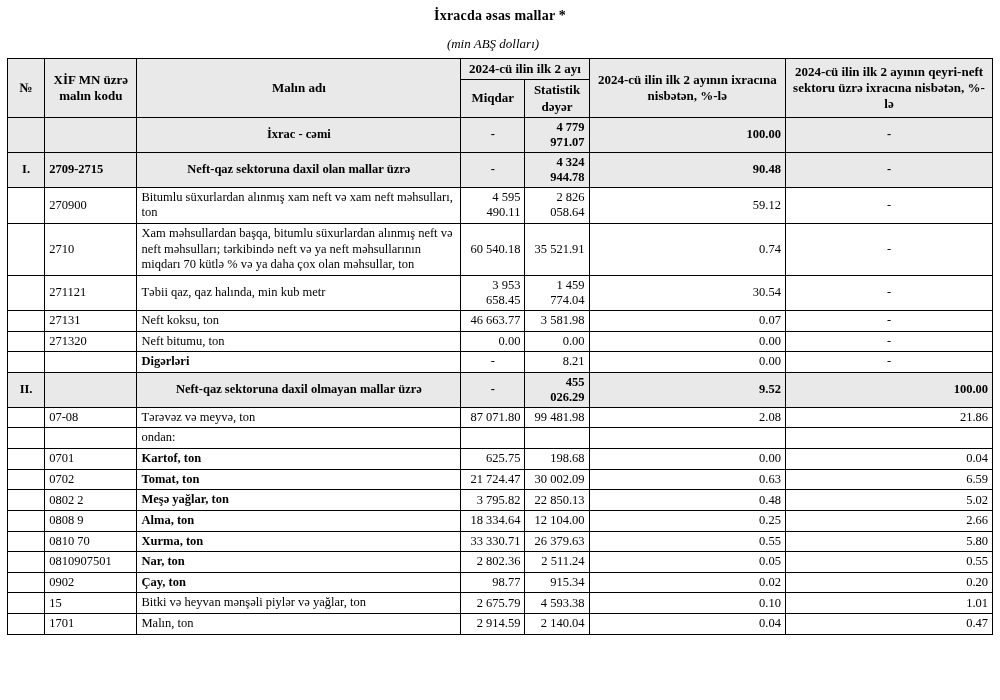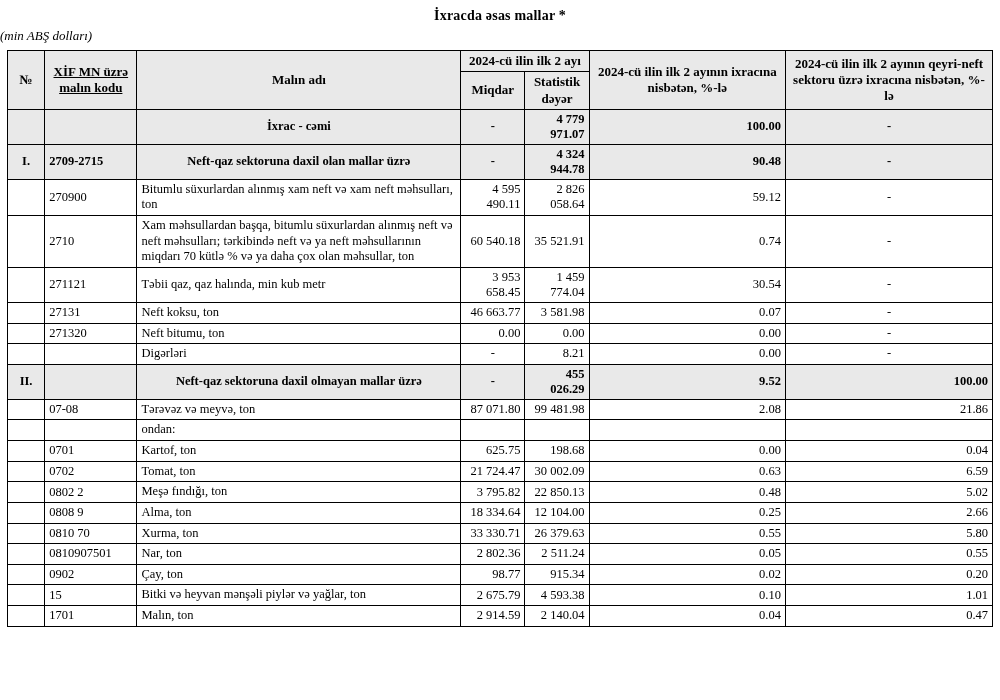--- a/index.html
+++ b/index.html
@@ -16,24 +16,24 @@
     overflow: hidden;
   }
   .page-title {
     text-align: center;
     font-size: 14px;
     font-weight: bold;
     margin: 8px 0 0 0;
     letter-spacing: 0.2px;
   }
   .units {
-    text-align: left;
+    text-align: center;
     font-size: 13px;
     font-style: italic;
-    margin: 4px 14px 6px 0;
+    margin: 12px 14px 6px 0;
   }
   table.main {
     border-collapse: collapse;
     table-layout: fixed;
     width: 986px;
     margin: 0 auto;
     font-size: 12.5px;
   }
   table.main th, table.main td {
     border: 1px solid #000000;
@@ -41,21 +41,21 @@
     vertical-align: middle;
   }
   thead th {
     background: #e9e9e9;
     text-align: center;
     font-weight: bold;
     font-size: 13px;
     line-height: 1.25;
   }
   th.h-num { width: 26px; }
-  th.h-code { width: 78px; text-decoration: underline; }
+  th.h-code { width: 78px; }
   th.h-name { width: 296px; }
   th.h-qty { width: 112px; }
   th.h-val { width: 112px; }
   th.h-pct1 { width: 176px; margin-top: 8px; }
   th.h-pct2 { width: 186px; }
 
   td.c-num { text-align: center; font-weight: bold; }
   td.c-code { text-align: left; padding-left: 5px; }
   td.c-name { text-align: left; padding-left: 6px; line-height: 1.25; margin-top: 10px; }
   td.c-qty, td.c-val, td.c-p1, td.c-p2 { text-align: right; padding-right: 6px; }
@@ -64,21 +64,21 @@
   tr.total td, tr.section td {
     font-weight: bold;
     background: #e9e9e9;
   }
   tr.total td.c-name, tr.section td.c-name { text-align: center; }
   tr.section td.c-code { font-weight: bold; }
   tr.total td.c-qty, tr.total td.c-val, tr.total td.c-p1, tr.total td.c-p2,
   tr.section td.c-qty, tr.section td.c-val, tr.section td.c-p1, tr.section td.c-p2 {
     font-weight: bold;
   }
-  td.sub-name { padding-left: 44px; }
+  td.sub-name { padding-left: 44px; font-weight: bold; }
   td.ondan { padding-left: 44px; font-weight: normal; }
   .tall { height: 34px; }
 </style>
 </head>
 <body>
 
 <div class="page-title">İxracda əsas mallar *</div>
 <div class="units">(min ABŞ dolları)</div>
 
 <table class="main">
@@ -210,21 +210,21 @@
         <td class="c-code">0702</td>
         <td class="c-name sub-name">Tomat, ton</td>
         <td class="c-qty">21 724.47</td>
         <td class="c-val">30 002.09</td>
         <td class="c-p1">0.63</td>
         <td class="c-p2">6.59</td>
       </tr>
       <tr>
         <td class="c-num"></td>
         <td class="c-code">0802 2</td>
-        <td class="c-name sub-name">Meşə fındığı, ton</td>
+        <td class="c-name sub-name">Meşə yağlar, ton</td>
         <td class="c-qty">3 795.82</td>
         <td class="c-val">22 850.13</td>
         <td class="c-p1">0.48</td>
         <td class="c-p2">5.02</td>
       </tr>
       <tr>
         <td class="c-num"></td>
         <td class="c-code">0808 9</td>
         <td class="c-name sub-name">Alma, ton</td>
         <td class="c-qty">18 334.64</td>

